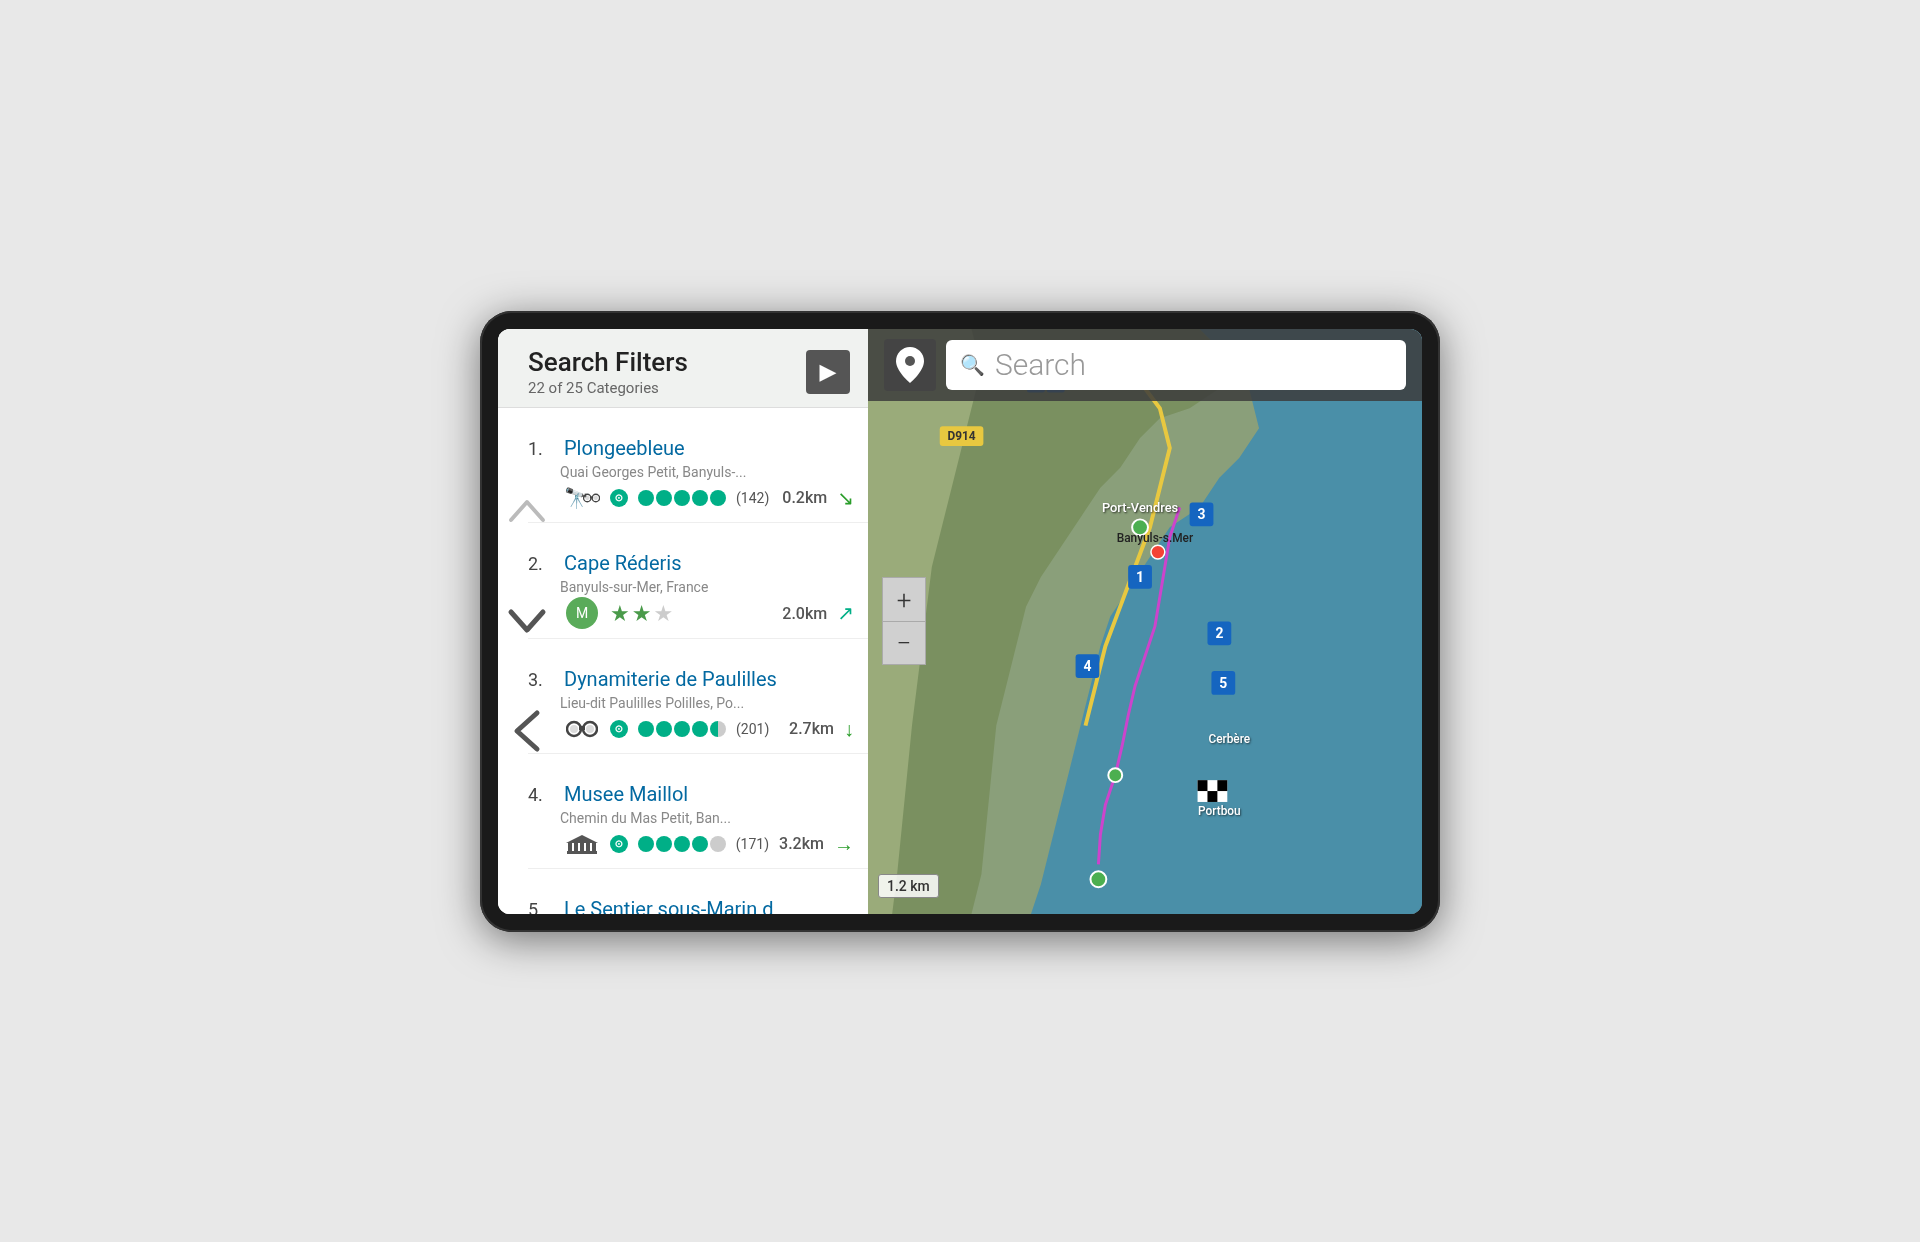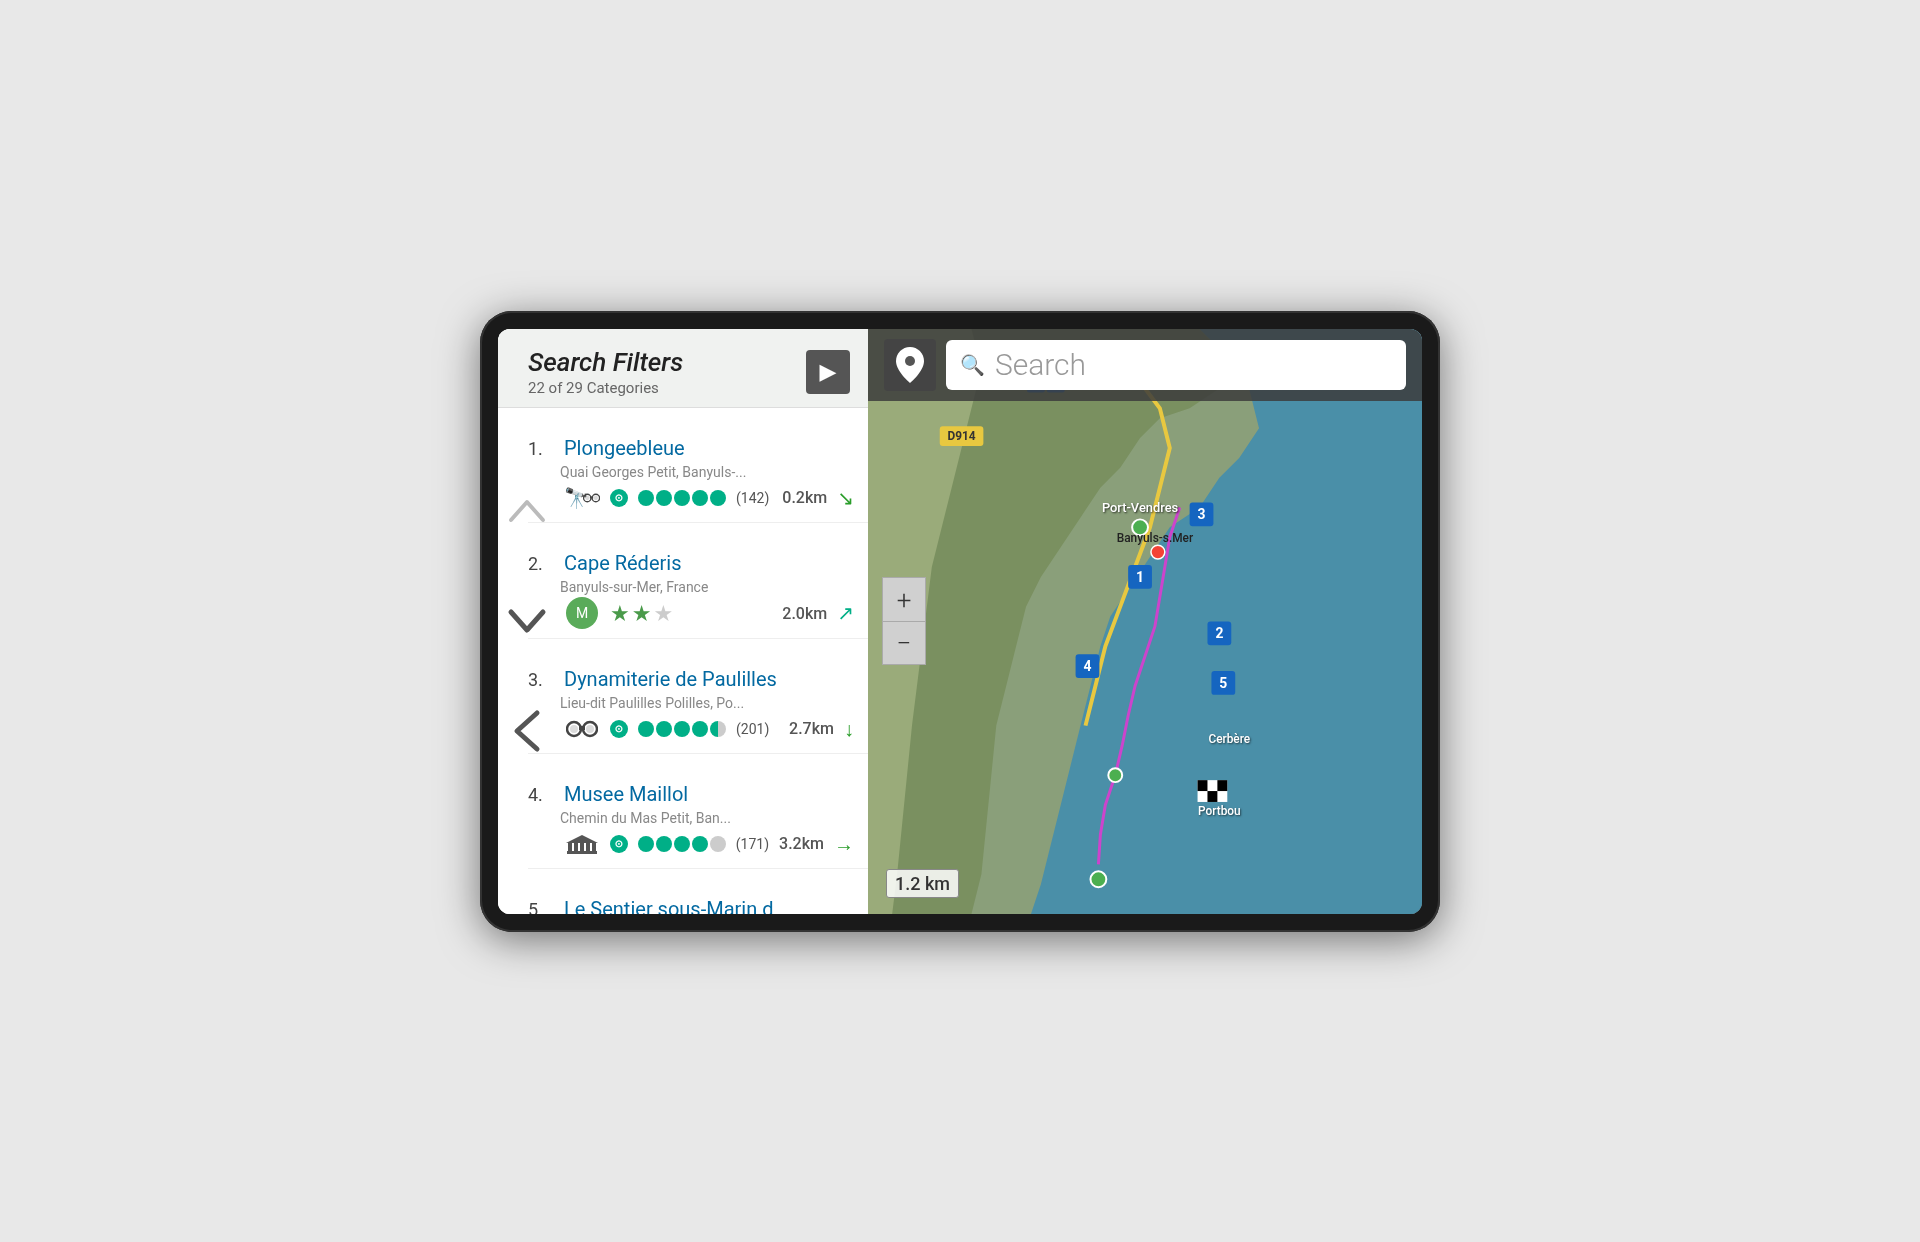--- a/index.html
+++ b/index.html
@@ -68,21 +68,20 @@
 
     .header-text-block {
       display: flex;
       flex-direction: column;
     }
 
     .header-title {
       font-size: 26px;
       font-weight: 500;
       color: #222;
-      font-style: italic;
     }
 
     .header-subtitle {
       font-size: 15px;
       color: #666;
       margin-top: 2px;
     }
 
     .header-arrow {
       width: 44px;
@@ -354,26 +353,26 @@
 
     .search-icon {
       color: #aaa;
       font-size: 20px;
     }
 
     
     .scale-bar {
       position: absolute;
       bottom: 16px;
-      left: 18px;
+      left: 10px;
       background: rgba(255,255,255,0.85);
       border: 1px solid #888;
       border-radius: 3px;
       padding: 3px 8px;
-      font-size: 18px;
+      font-size: 14px;
       color: #333;
       font-weight: 500;
     }
 
     
     .result-item-partial {
       padding: 12px 14px 4px 0;
       overflow: hidden;
     }
   </style>
@@ -401,21 +400,21 @@
         <div class="nav-btn">
           <svg width="32" height="44" viewBox="0 0 32 44">
               <polyline points="26,4 6,22 26,40" fill="none" stroke="#555" stroke-width="5" stroke-linecap="round" stroke-linejoin="round"></polyline>
             </svg>
         </div>
       </div>
 
       <div class="header-section">
         <div class="header-text-block">
           <span class="header-title">Search Filters</span>
-          <span class="header-subtitle">22 of 29 Categories</span>
+          <span class="header-subtitle">22 of 25 Categories</span>
         </div>
         <div class="header-arrow">
           <span>▶</span>
         </div>
       </div>
 
       <div class="results-list">
 
         <div class="result-item">
           <div class="result-item-header">

